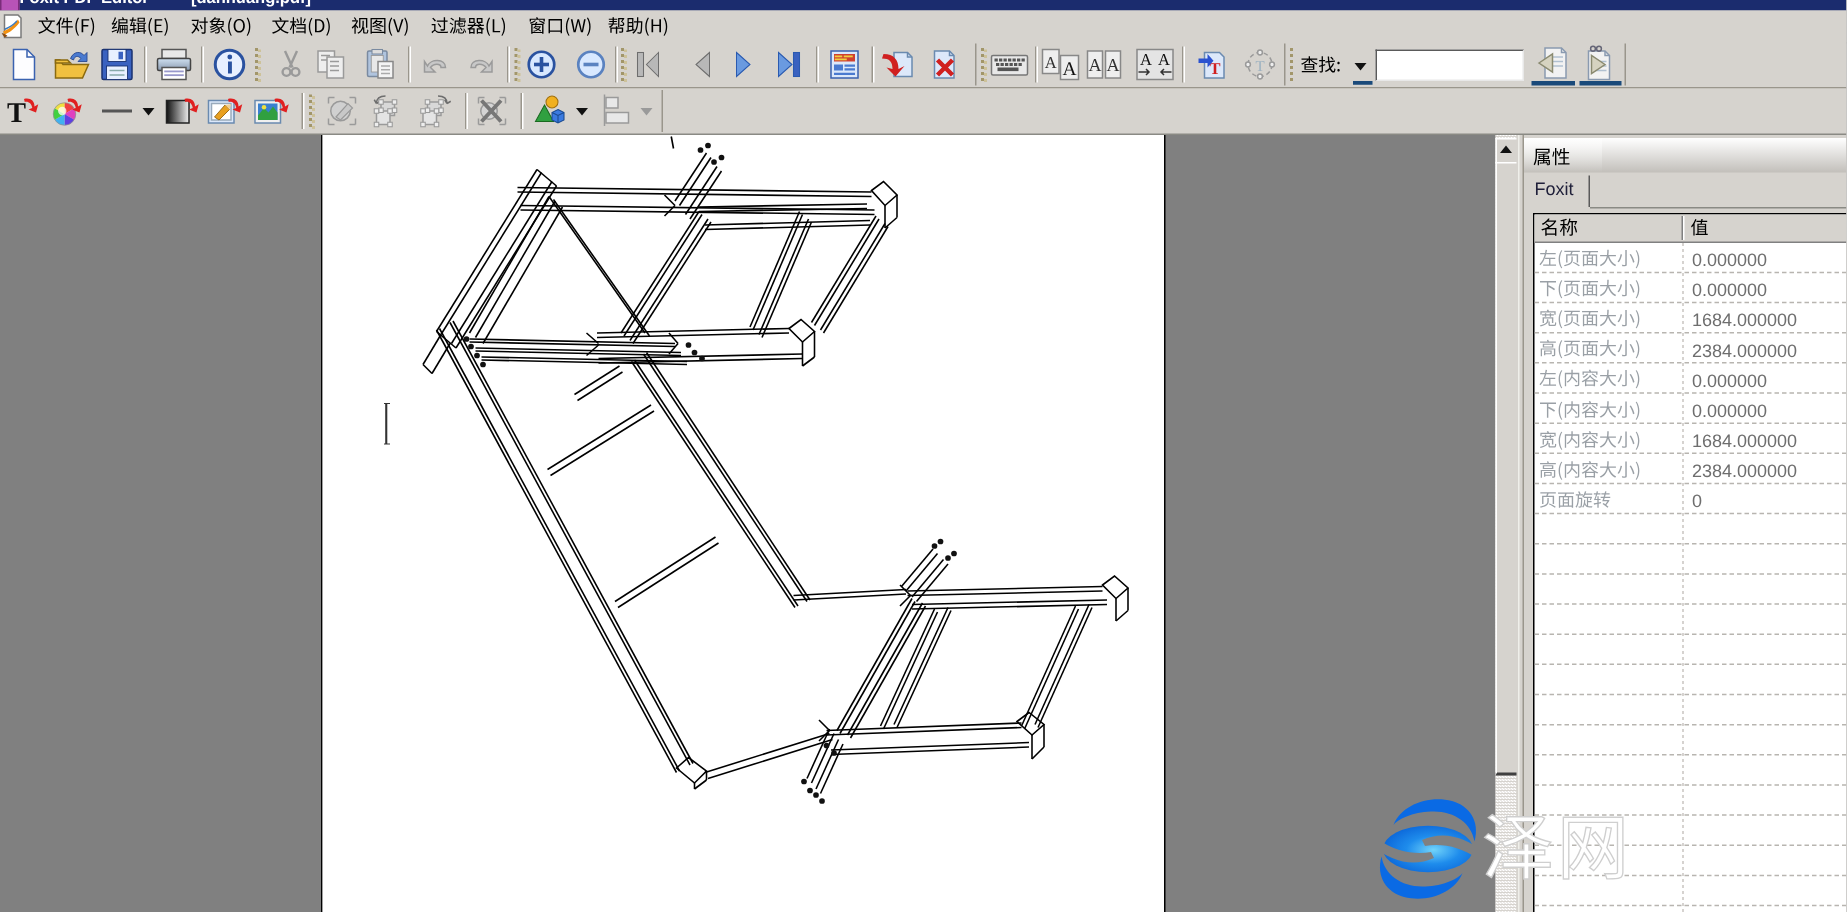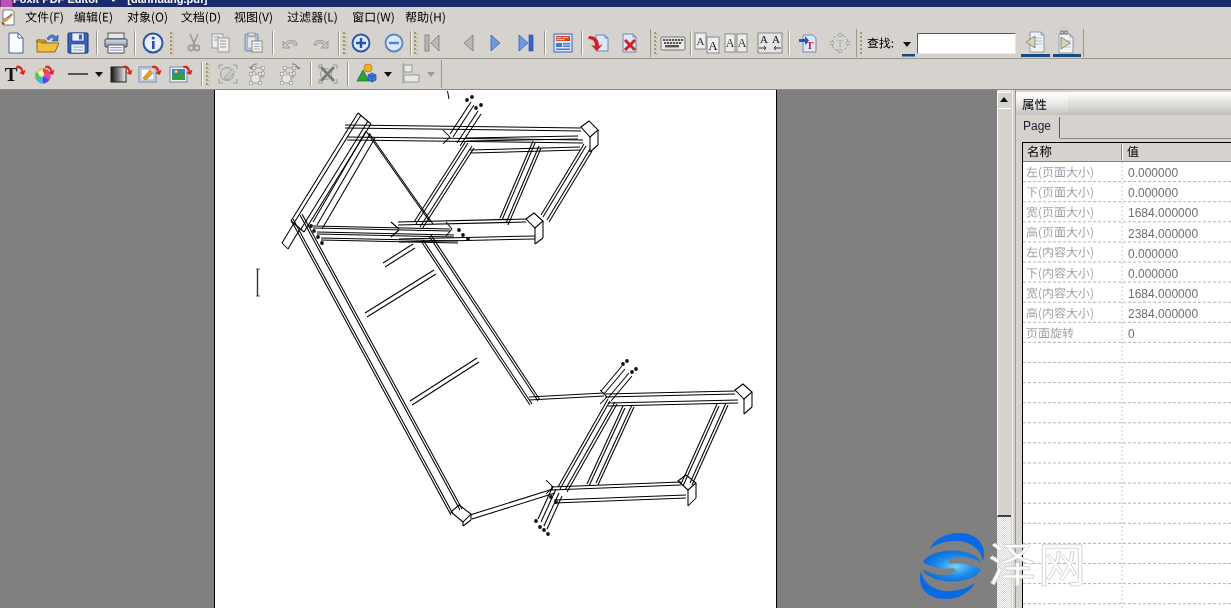--- a/index.html
+++ b/index.html
@@ -474,21 +474,21 @@
         </svg>
         <div class="abs" style="left:997px;top:108px;width:14px;height:406px;background:#d6d3ce;border-top:1px solid #fff;border-left:1px solid #fff;border-right:1px solid #404040;border-bottom:2px solid #404040"></div>
         <div class="abs" style="left:1011px;top:90px;width:220px;height:518px;background:#d6d3ce"></div>
         <div class="abs" style="left:1012px;top:90px;width:1px;height:518px;background:#efefea"></div>
         <div class="abs" style="left:1015px;top:90px;width:1px;height:518px;background:#9a968c"></div>
         <div class="abs" style="left:1016px;top:92px;width:215px;height:23px;background:linear-gradient(#ffffff,#c2bfba)"></div>
         <div class="abs" style="left:1016px;top:92px;width:52px;height:23px;background:linear-gradient(rgba(255,255,255,.55),rgba(255,255,255,0))"></div>
         <svg style="position:absolute;left:1022px;top:98px" width="25" height="16" viewBox="0 0 25.00 15.62">
           <path transform="translate(0,11.00) scale(0.01250)" d="M214 -736H811V-647H214ZM140 -796V-504C140 -344 131 -121 32 36C51 43 84 62 98 74C200 -90 214 -334 214 -504V-587H886V-796ZM360 -381H537V-310H360ZM605 -381H787V-310H605ZM668 -120 698 -76 605 -73V-150H832V12C832 22 829 26 817 26C805 27 768 27 724 25C731 41 740 62 743 79C806 79 847 79 871 70C896 60 902 45 902 12V-204H605V-261H858V-429H605V-488C694 -495 778 -505 843 -517L798 -563C678 -540 453 -527 271 -524C278 -511 285 -489 287 -475C366 -475 453 -478 537 -483V-429H292V-261H537V-204H252V81H321V-150H537V-71L361 -65L365 -8C463 -12 596 -19 729 -26L755 22L802 4C784 -32 746 -91 713 -134Z M1172 -840V79H1247V-840ZM1080 -650C1073 -569 1055 -459 1028 -392L1087 -372C1113 -445 1131 -560 1137 -642ZM1254 -656C1283 -601 1313 -528 1323 -483L1379 -512C1368 -554 1337 -625 1307 -679ZM1334 -27V44H1949V-27H1697V-278H1903V-348H1697V-556H1925V-628H1697V-836H1621V-628H1497C1510 -677 1522 -730 1532 -782L1459 -794C1436 -658 1396 -522 1338 -435C1356 -427 1390 -410 1405 -400C1431 -443 1454 -496 1474 -556H1621V-348H1409V-278H1621V-27Z" fill="#000"></path>
         </svg>
-        <div class="abs" style="left:1023px;top:119px;width:40px;height:15px;color:#20203a;font-size:12px">Page</div>
+        <div class="abs" style="left:1023px;top:119px;width:40px;height:15px;color:#20203a;font-size:12px">Foxit</div>
         <div class="abs" style="left:1059px;top:117px;width:1px;height:21px;background:#5a5a5a"></div>
         <div class="abs" style="left:1060px;top:138px;width:171px;height:1px;background:#8a8a84"></div>
         <div class="abs" style="left:1022px;top:142px;width:209px;height:466px;background:#fff;border-left:1px solid #000;border-top:1px solid #000;box-sizing:border-box"></div>
         <div class="abs" style="left:1023px;top:143px;width:208px;height:18px;background:#d6d3ce;border-bottom:1px solid #808080"></div>
         <div class="abs" style="left:1121px;top:144px;width:1px;height:16px;background:#808080"></div>
         <div class="abs" style="left:1122px;top:144px;width:1px;height:16px;background:#fff"></div>
         <svg style="position:absolute;left:1027px;top:145px" width="25" height="16" viewBox="0 0 25.00 15.62">
           <path transform="translate(0,11.00) scale(0.01250)" d="M263 -529C314 -494 373 -446 417 -406C300 -344 171 -299 47 -273C61 -256 79 -224 86 -204C141 -217 197 -233 252 -253V79H327V27H773V79H849V-340H451C617 -429 762 -553 844 -713L794 -744L781 -740H427C451 -768 473 -797 492 -826L406 -843C347 -747 233 -636 69 -559C87 -546 111 -519 122 -501C217 -550 296 -609 361 -671H733C674 -583 587 -508 487 -445C440 -486 374 -536 321 -572ZM773 -42H327V-271H773Z M1512 -450C1489 -325 1449 -200 1392 -120C1409 -111 1440 -92 1453 -81C1510 -168 1555 -301 1582 -437ZM1782 -440C1826 -331 1868 -185 1882 -91L1952 -113C1936 -207 1894 -349 1848 -460ZM1532 -838C1509 -710 1467 -583 1408 -496V-553H1279V-731C1327 -743 1372 -757 1409 -772L1364 -831C1292 -799 1168 -770 1063 -752C1071 -735 1081 -710 1084 -694C1124 -700 1167 -707 1209 -715V-553H1054V-483H1200C1162 -368 1094 -238 1033 -167C1045 -150 1063 -121 1070 -103C1119 -164 1169 -262 1209 -362V81H1279V-370C1311 -326 1349 -270 1365 -241L1409 -300C1390 -325 1308 -416 1279 -445V-483H1398L1394 -477C1412 -468 1444 -449 1458 -438C1494 -491 1527 -560 1553 -637H1653V-12C1653 1 1649 5 1636 5C1623 6 1579 6 1532 5C1543 24 1554 56 1559 76C1621 76 1664 74 1691 63C1718 51 1728 30 1728 -12V-637H1863C1848 -601 1828 -561 1810 -526L1877 -510C1904 -567 1934 -635 1958 -697L1909 -711L1898 -707H1576C1586 -745 1596 -784 1604 -824Z" fill="#000"></path>
         </svg>
         <svg style="position:absolute;left:1127px;top:145px" width="12" height="16" viewBox="0 0 12.50 15.62">

